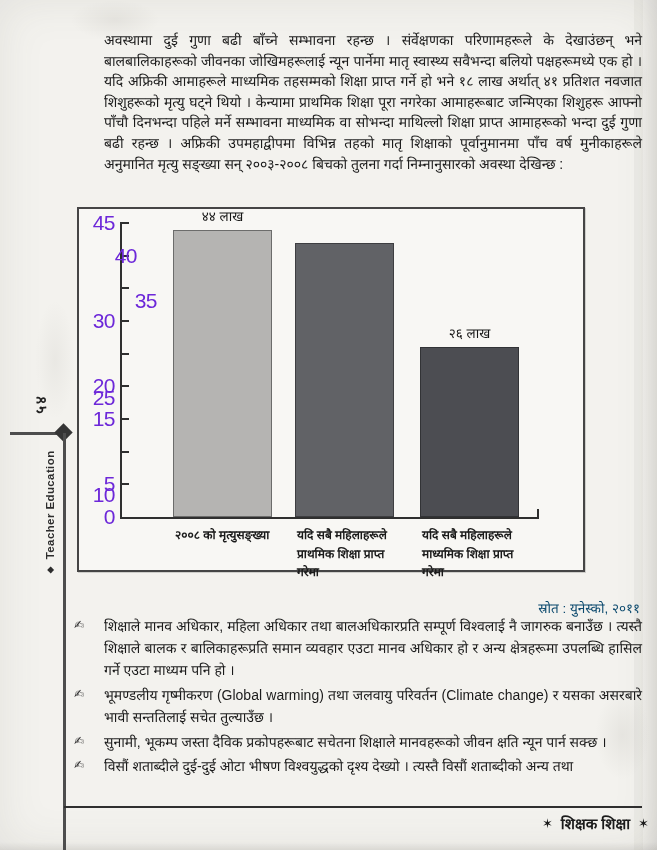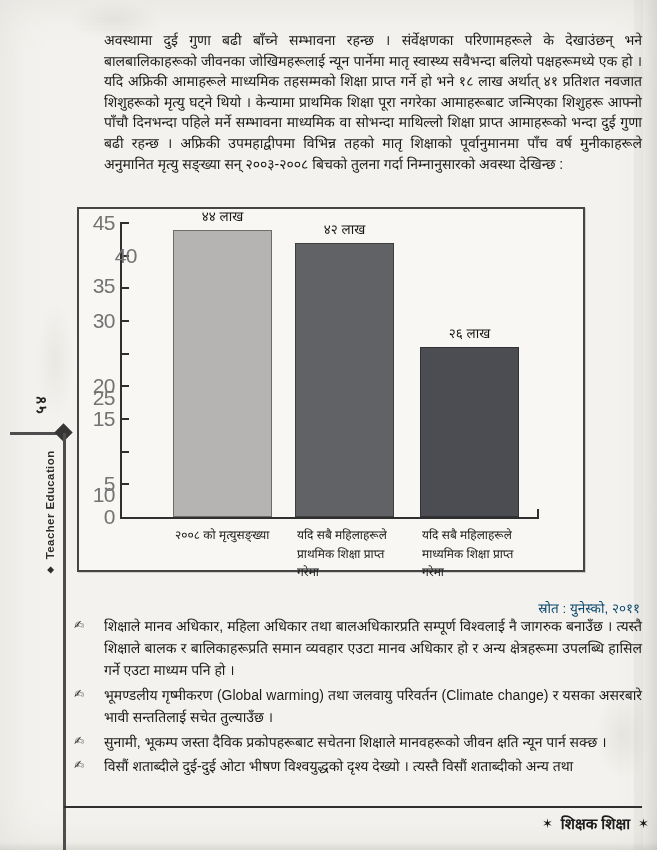--- a/index.html
+++ b/index.html
@@ -35,24 +35,24 @@
   .chart-frame{
     position:absolute;left:77px;top:207px;width:508px;height:365px;
     background:#f8f7f4;border:2px solid #454545;box-sizing:border-box;
     box-shadow:1px 1px 0 rgba(0,0,0,0.15);
   }
   .chart-plot{position:absolute;left:0;top:0;width:504px;height:361px;}
   .axis-v{position:absolute;background:#2f2f2f;width:2px;}
   .axis-h{position:absolute;background:#2f2f2f;height:2px;}
   .ytick{position:absolute;background:#2f2f2f;height:2px;width:9px;}
   .ylab{position:absolute;left:0;width:36px;text-align:right;font-size:21px;
-    letter-spacing:-0.5px;color:#737373;line-height:22px;}
+    letter-spacing:-0.5px;color:#6d28d9;line-height:22px;}
   .bar{position:absolute;box-sizing:border-box;border:1px solid rgba(20,20,20,0.45);}
   .bar-val{position:absolute;text-align:center;font-size:13.5px;color:#151515;height:20px;line-height:20px;}
-  .xcat{position:absolute;font-size:12px;font-weight:400;line-height:18.5px;
+  .xcat{position:absolute;font-size:12px;font-weight:700;line-height:18.5px;
     white-space:pre-line;color:#1a1a1a;}
 
   
   .bullets{position:absolute;left:74px;top:616px;width:568px;}
   .bullet{display:flex;margin-bottom:3px;}
   .bullet .mark{width:30px;flex:0 0 30px;font-size:12px;color:#333;padding-top:2px;}
   .bullet .btxt{width:538px;font-size:14px;line-height:21.9px;text-align:justify;color:#1b1b1b;}
 
   
   .footer-rule{position:absolute;left:64px;top:806px;width:578px;height:2px;background:#2f2f2f;}
@@ -109,30 +109,29 @@
         <div class="ylab" style="top: 231.667px; margin-top: 43px;">10</div>
         <div class="ytick" style="left: 41px; top: 209px;"></div>
         <div class="ylab" style="top: 199px;">15</div>
         <div class="ytick" style="left: 41px; top: 176.333px;"></div>
         <div class="ylab" style="top: 166.333px;">20</div>
         <div class="ytick" style="left: 41px; top: 143.667px;"></div>
         <div class="ylab" style="top: 133.667px; margin-top: 44px;">25</div>
         <div class="ytick" style="left: 41px; top: 111px;"></div>
         <div class="ylab" style="top: 101px;">30</div>
         <div class="ytick" style="left: 41px; top: 78.3333px;"></div>
-        <div class="ylab" style="top: 66px;">35</div>
+        <div class="ylab" style="top: 81px; margin-left: 42px;">35</div>
         <div class="ytick" style="left: 41px; top: 45.6667px;"></div>
         <div class="ylab" style="top: 35.6667px; padding-left: 22px;">40</div>
         <div class="ytick" style="left: 41px; top: 13px;"></div>
         <div class="ylab" style="top: 3px;">45</div>
         <div class="bar" style="left: 94px; top: 20.5333px; width: 99px; height: 287.467px; background: rgb(181, 180, 178);"></div>
         <div class="bar-val" style="left: 74px; top: -2.46667px; width: 139px;">४४ लाख</div>
         <div class="xcat" style="left: 96px; top: 317px; width: 150px;">२००८ को मृत्युसङ्ख्या</div>
         <div class="bar" style="left: 216px; top: 33.6px; width: 99px; height: 274.4px; background: rgb(97, 98, 102);"></div>
-        <div class="bar-val" style="left: 196px; top: 10.6px; width: 139px;">४२ लाख</div>
         <div class="xcat" style="left: 218px; top: 317px; width: 150px;">यदि सबै महिलाहरूले
 प्राथमिक शिक्षा प्राप्त
 गरेमा</div>
         <div class="bar" style="left: 341px; top: 138.133px; width: 99px; height: 169.867px; background: rgb(76, 77, 82);"></div>
         <div class="bar-val" style="left: 321px; top: 115.133px; width: 139px;">२६ लाख</div>
         <div class="xcat" style="left: 343px; top: 317px; width: 150px;">यदि सबै महिलाहरूले
 माध्यमिक शिक्षा प्राप्त
 गरेमा</div>
       </div>
   </div>

